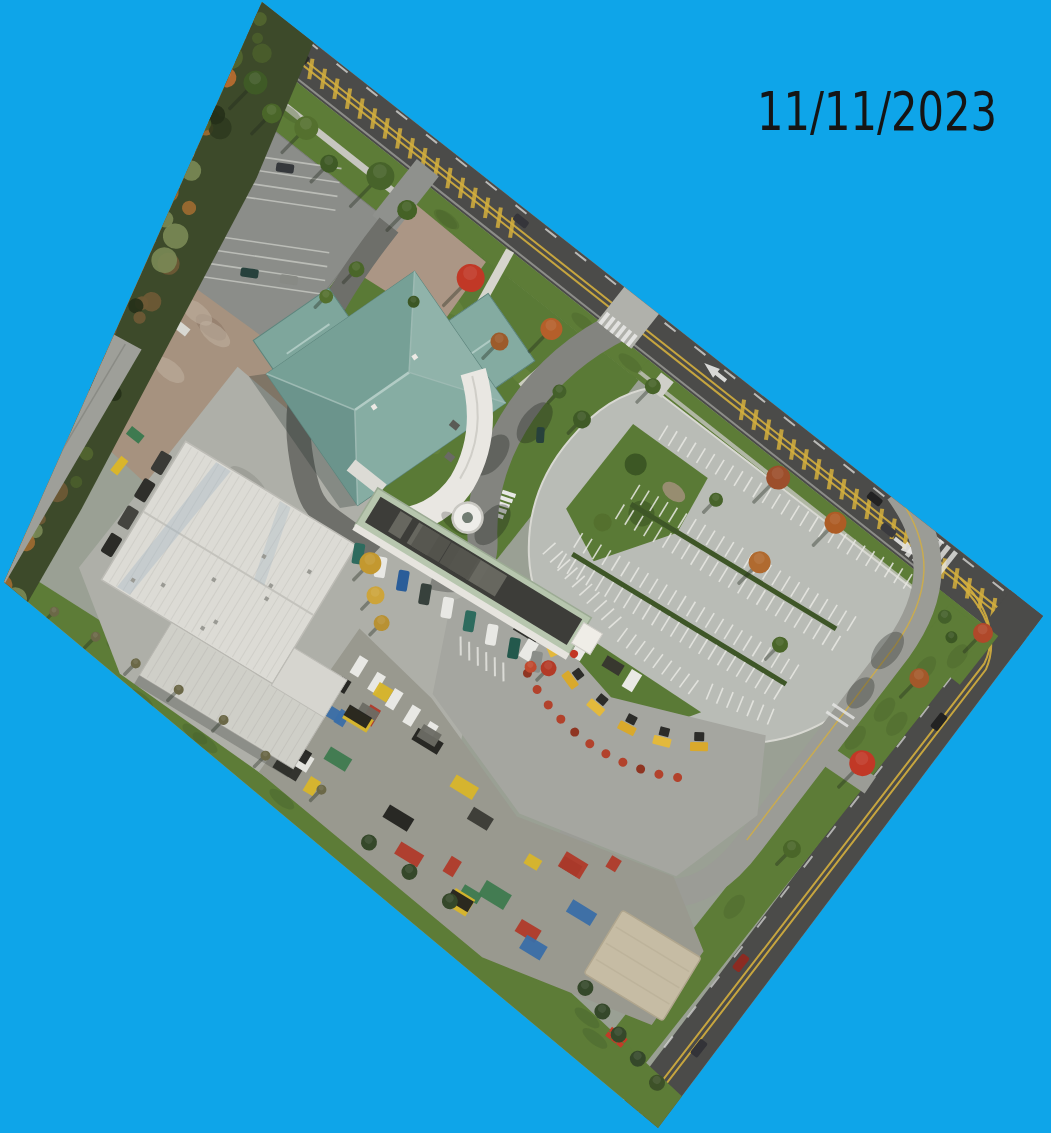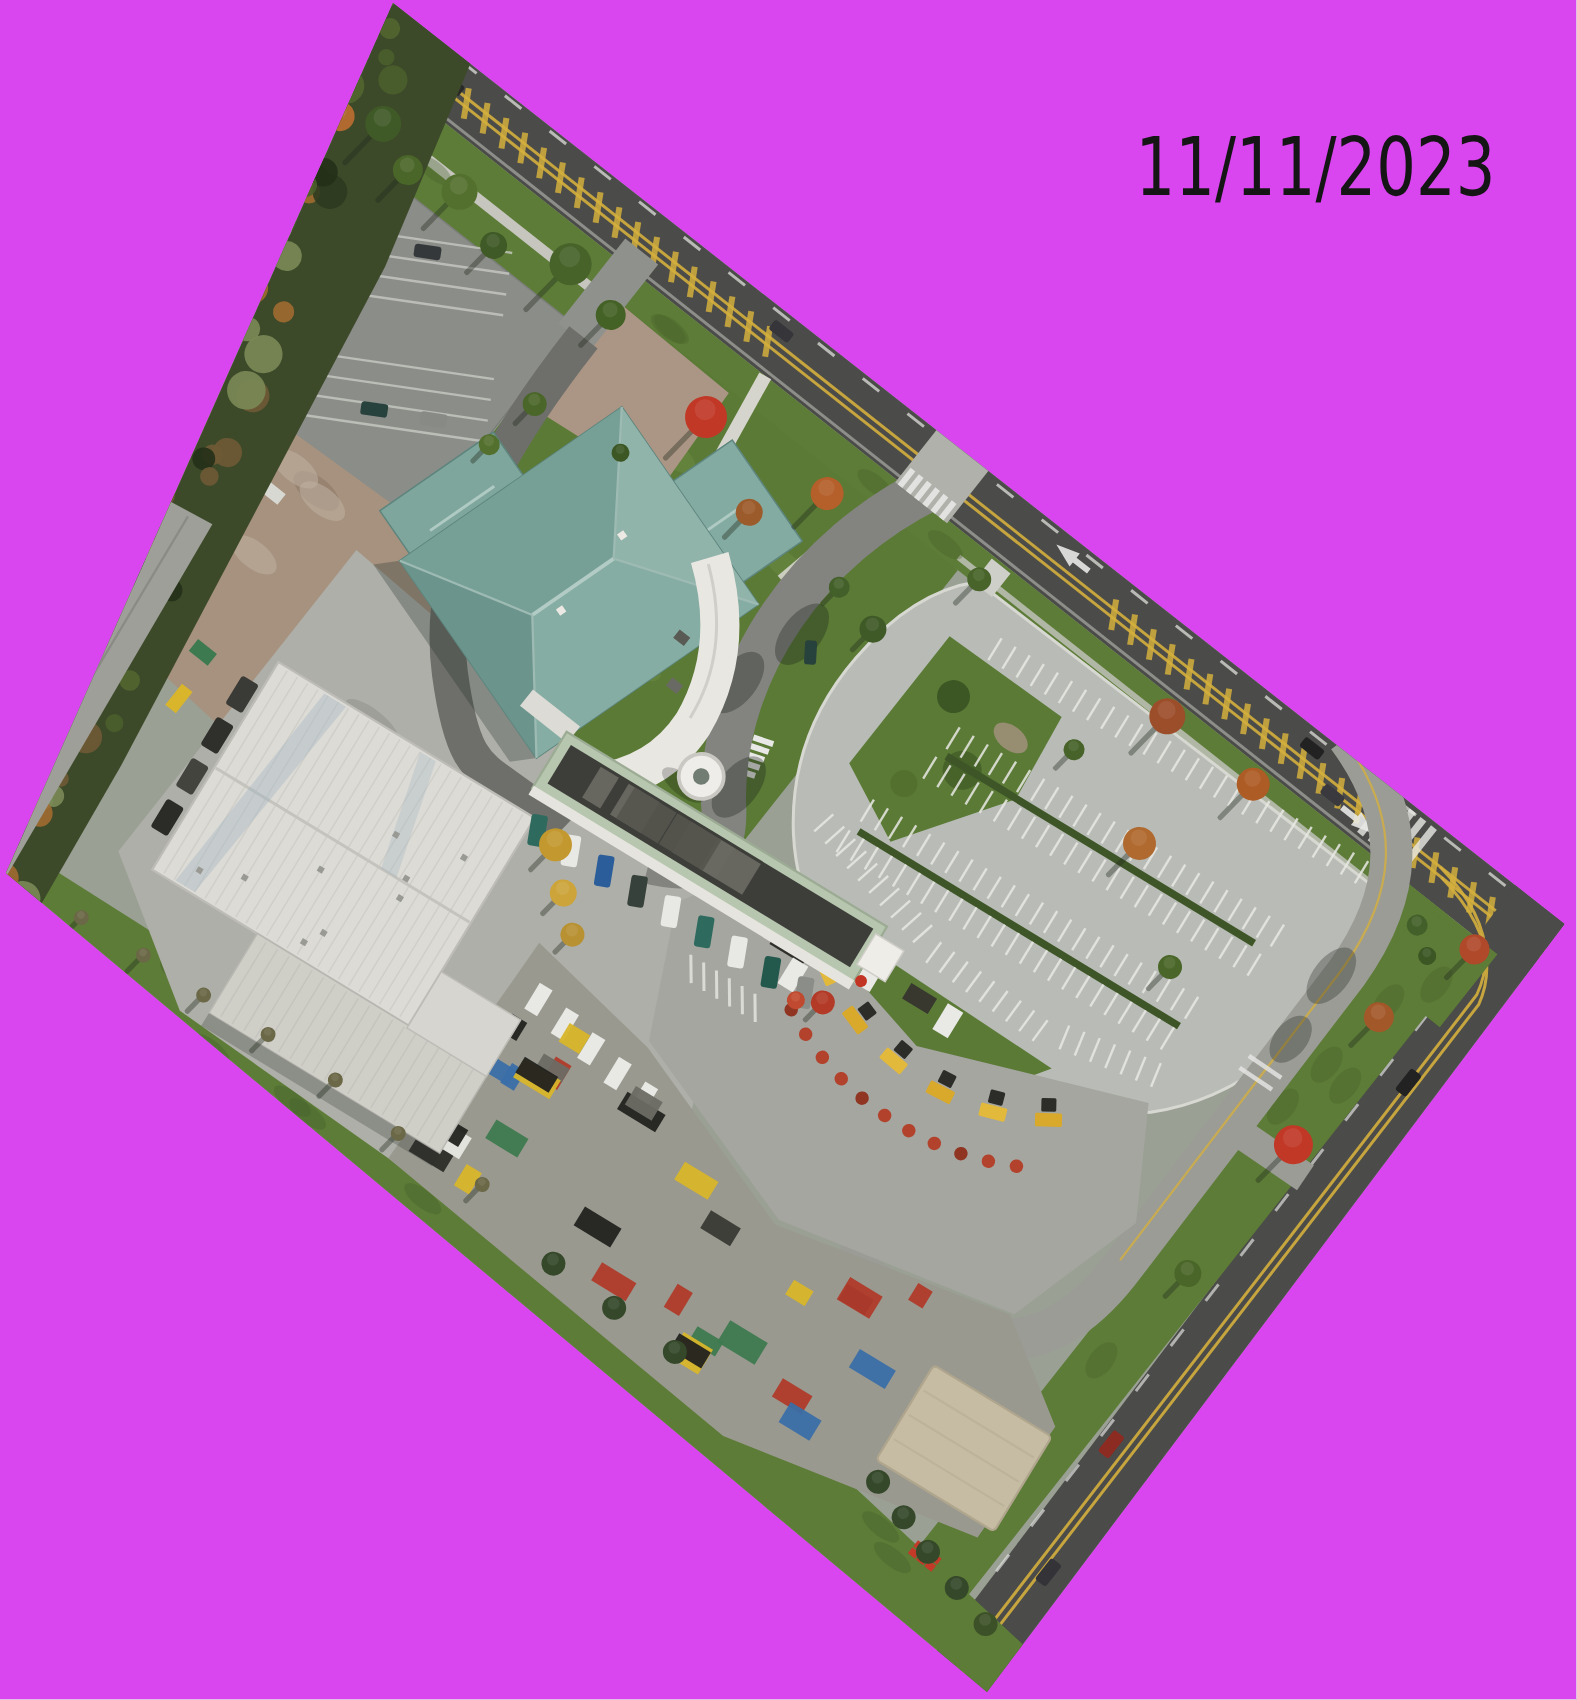--- a/index.html
+++ b/index.html
@@ -1,16 +1,16 @@
 <!DOCTYPE html>
 <html><head>
 <meta charset="utf-8">
 <style>
   html,body{margin:0;padding:0;background:#ffffff;}
-  .stage{position:relative;width:1051px;height:1133px;background:#d946ef;overflow:hidden;
+  .stage{position:relative;width:1051px;height:1133px;background:#0ea5e9;overflow:hidden;
          font-family:"DejaVu Sans","Liberation Sans",sans-serif;}
   svg{position:absolute;left:0;top:0;}
   .date-label{font-family:"DejaVu Sans","Liberation Sans",sans-serif;font-weight:400;}
 </style>
 </head>
 <body>
 
 <div class="stage">
 <svg width="1051" height="1133" viewBox="0 0 1051 1133">
   <defs>

